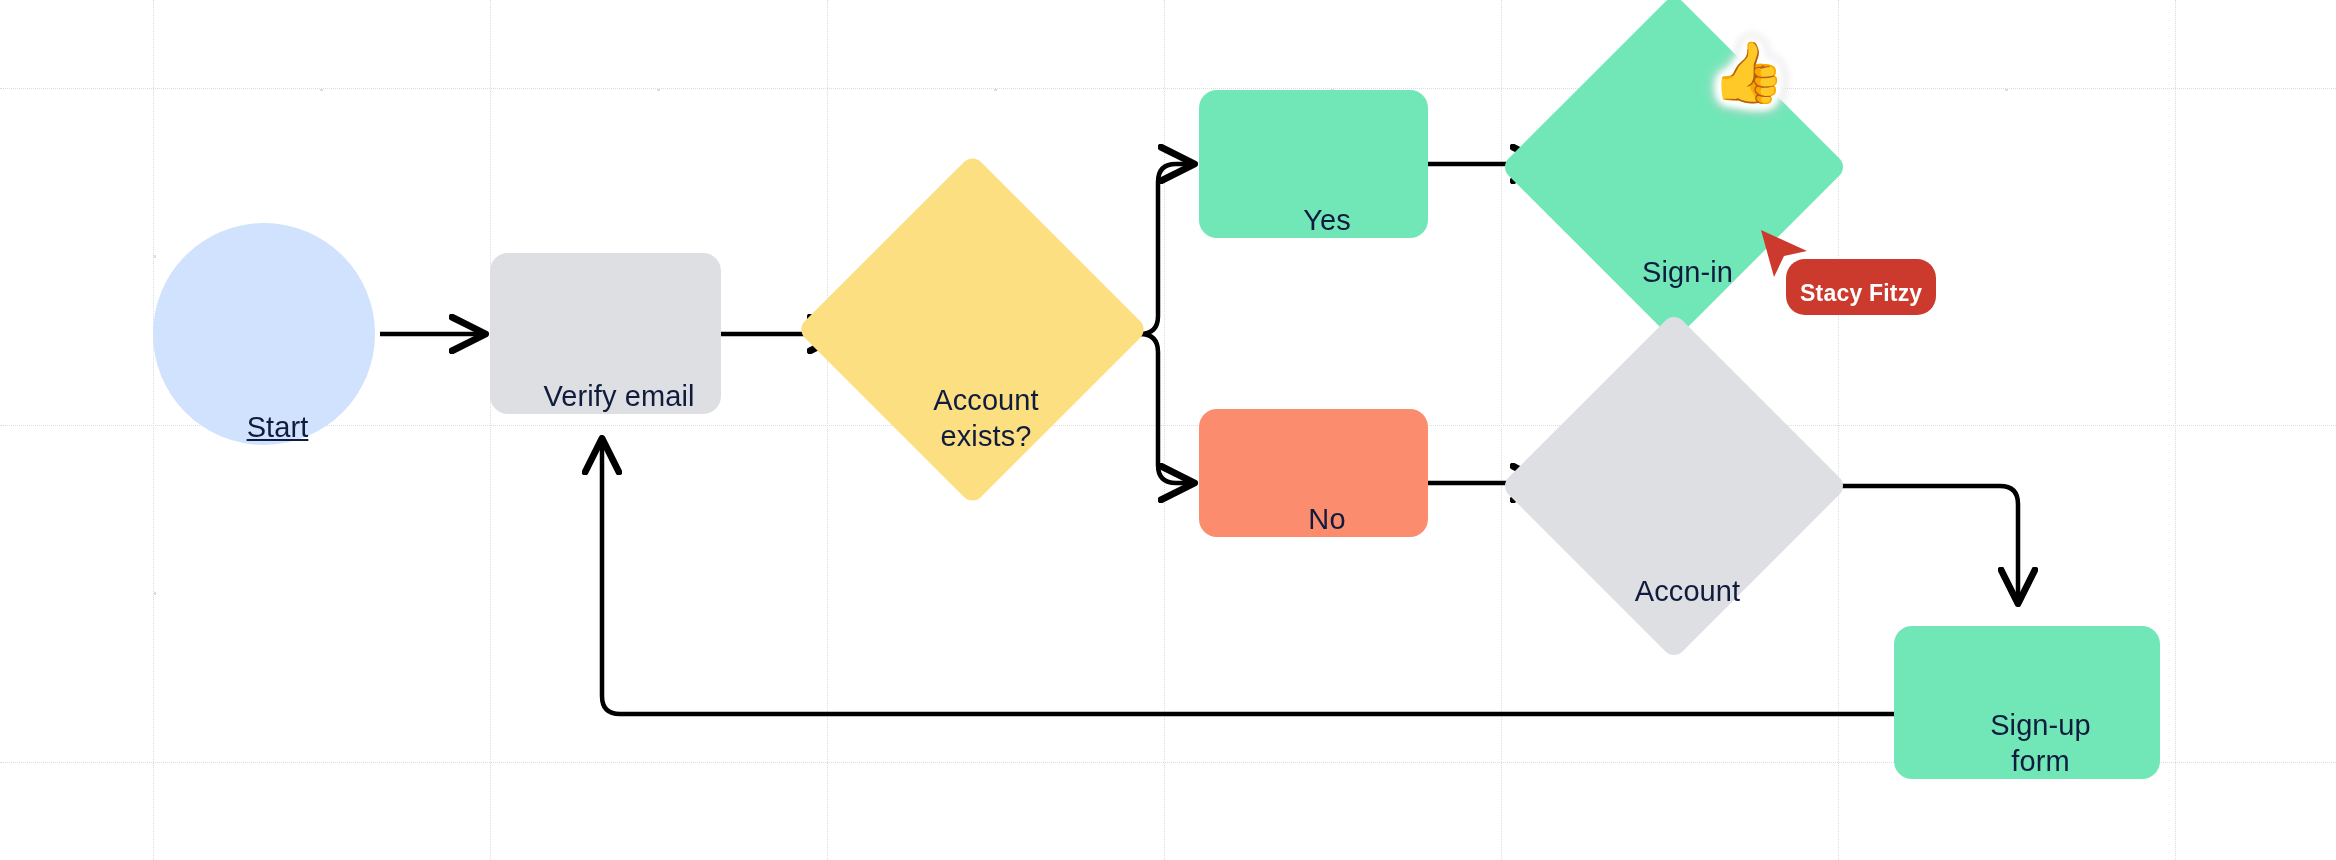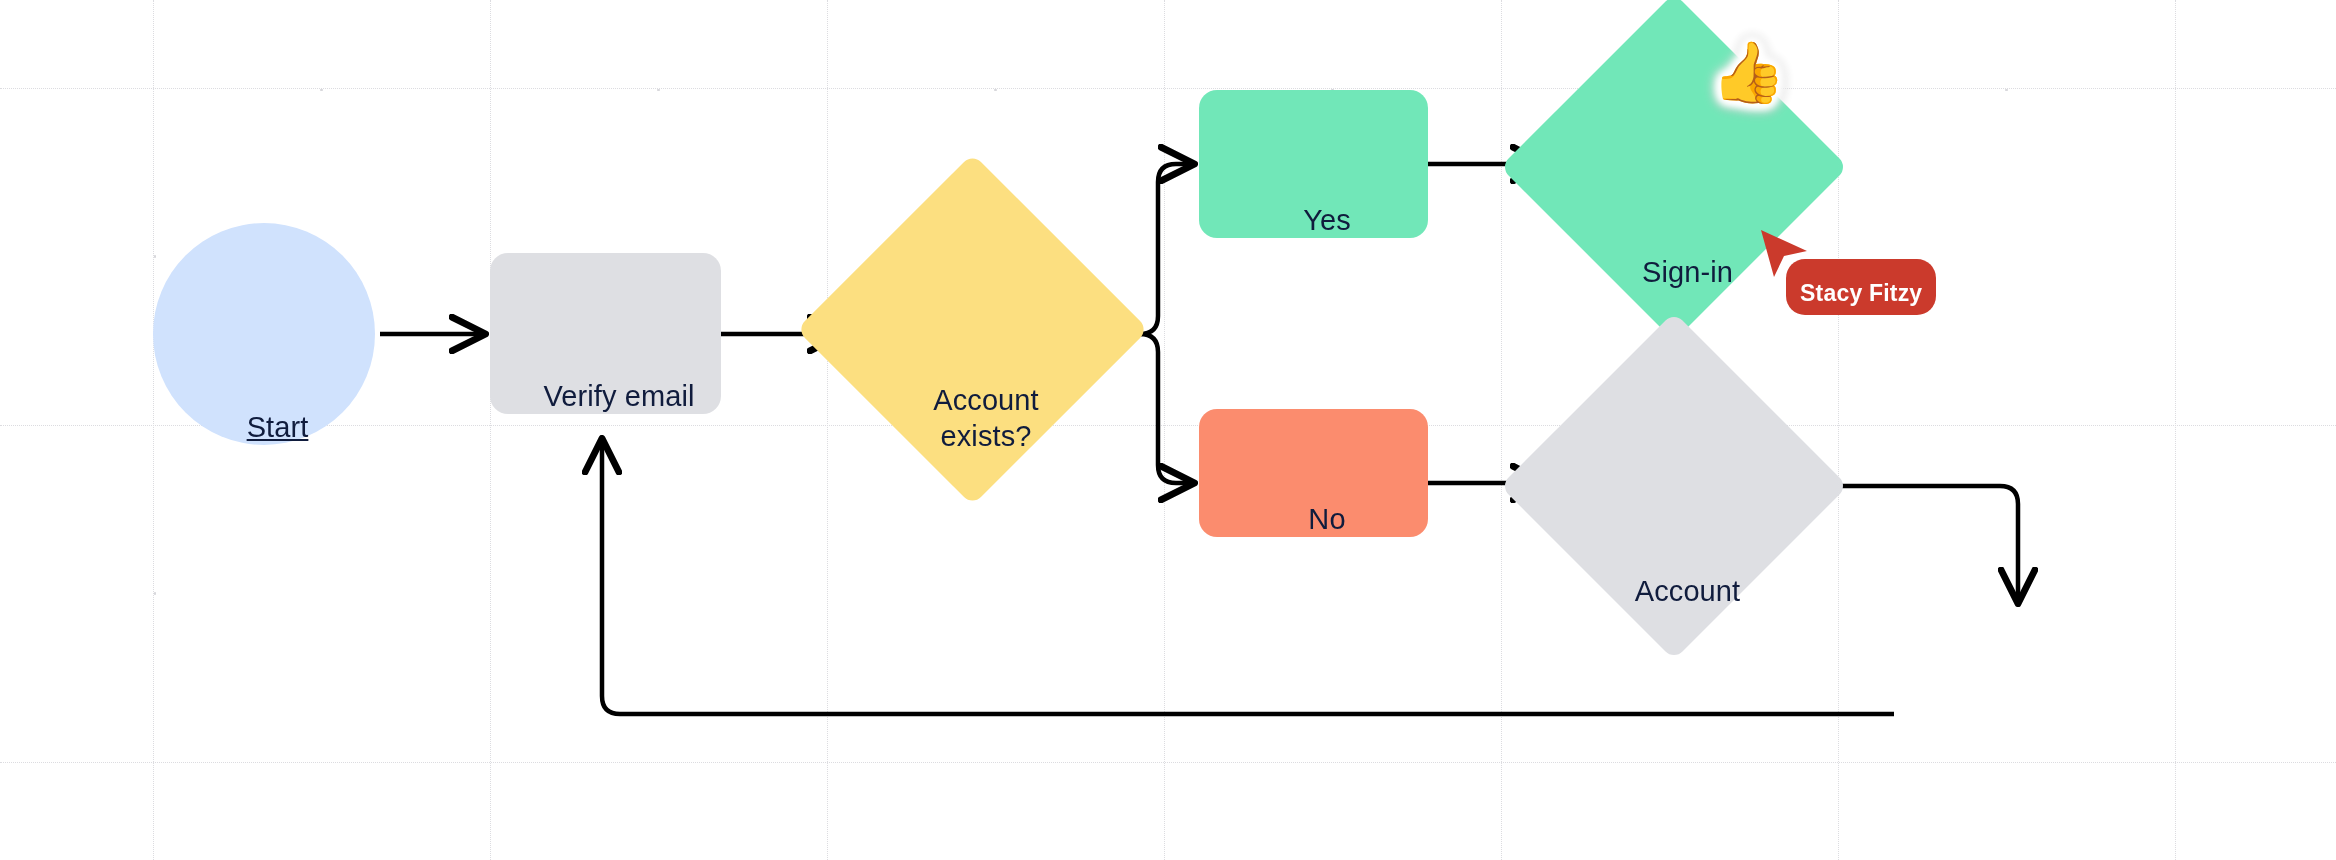--- a/index.html
+++ b/index.html
@@ -216,20 +216,26 @@
 
   <div class="node node-rect" id="node-no">
     <span class="label">No</span>
   </div>
 
   <div class="node node-diamond" id="node-redirect">
     <div class="diamond-shape"></div>
     <span class="label">Account</span>
   </div>
 
+  <div class="node node-rect" id="node-signup">
+    <span class="label">
+      <span>Sign-up</span><br>
+      <span>form</span>
+    </span>
+  </div>
 
   <div id="emoji-thumbsup">
     <span>👍</span>
   </div>
 
   <div id="remote-cursor">
     <svg width="60" height="60" viewBox="0 0 60 60" style="position:absolute;left:0;top:0;">
       <path d="M 4 2 L 50 23 L 27 28 L 17 49 Z" fill="#cb3a2c"></path>
     </svg>
     <div class="name-badge">Stacy Fitzy</div>

